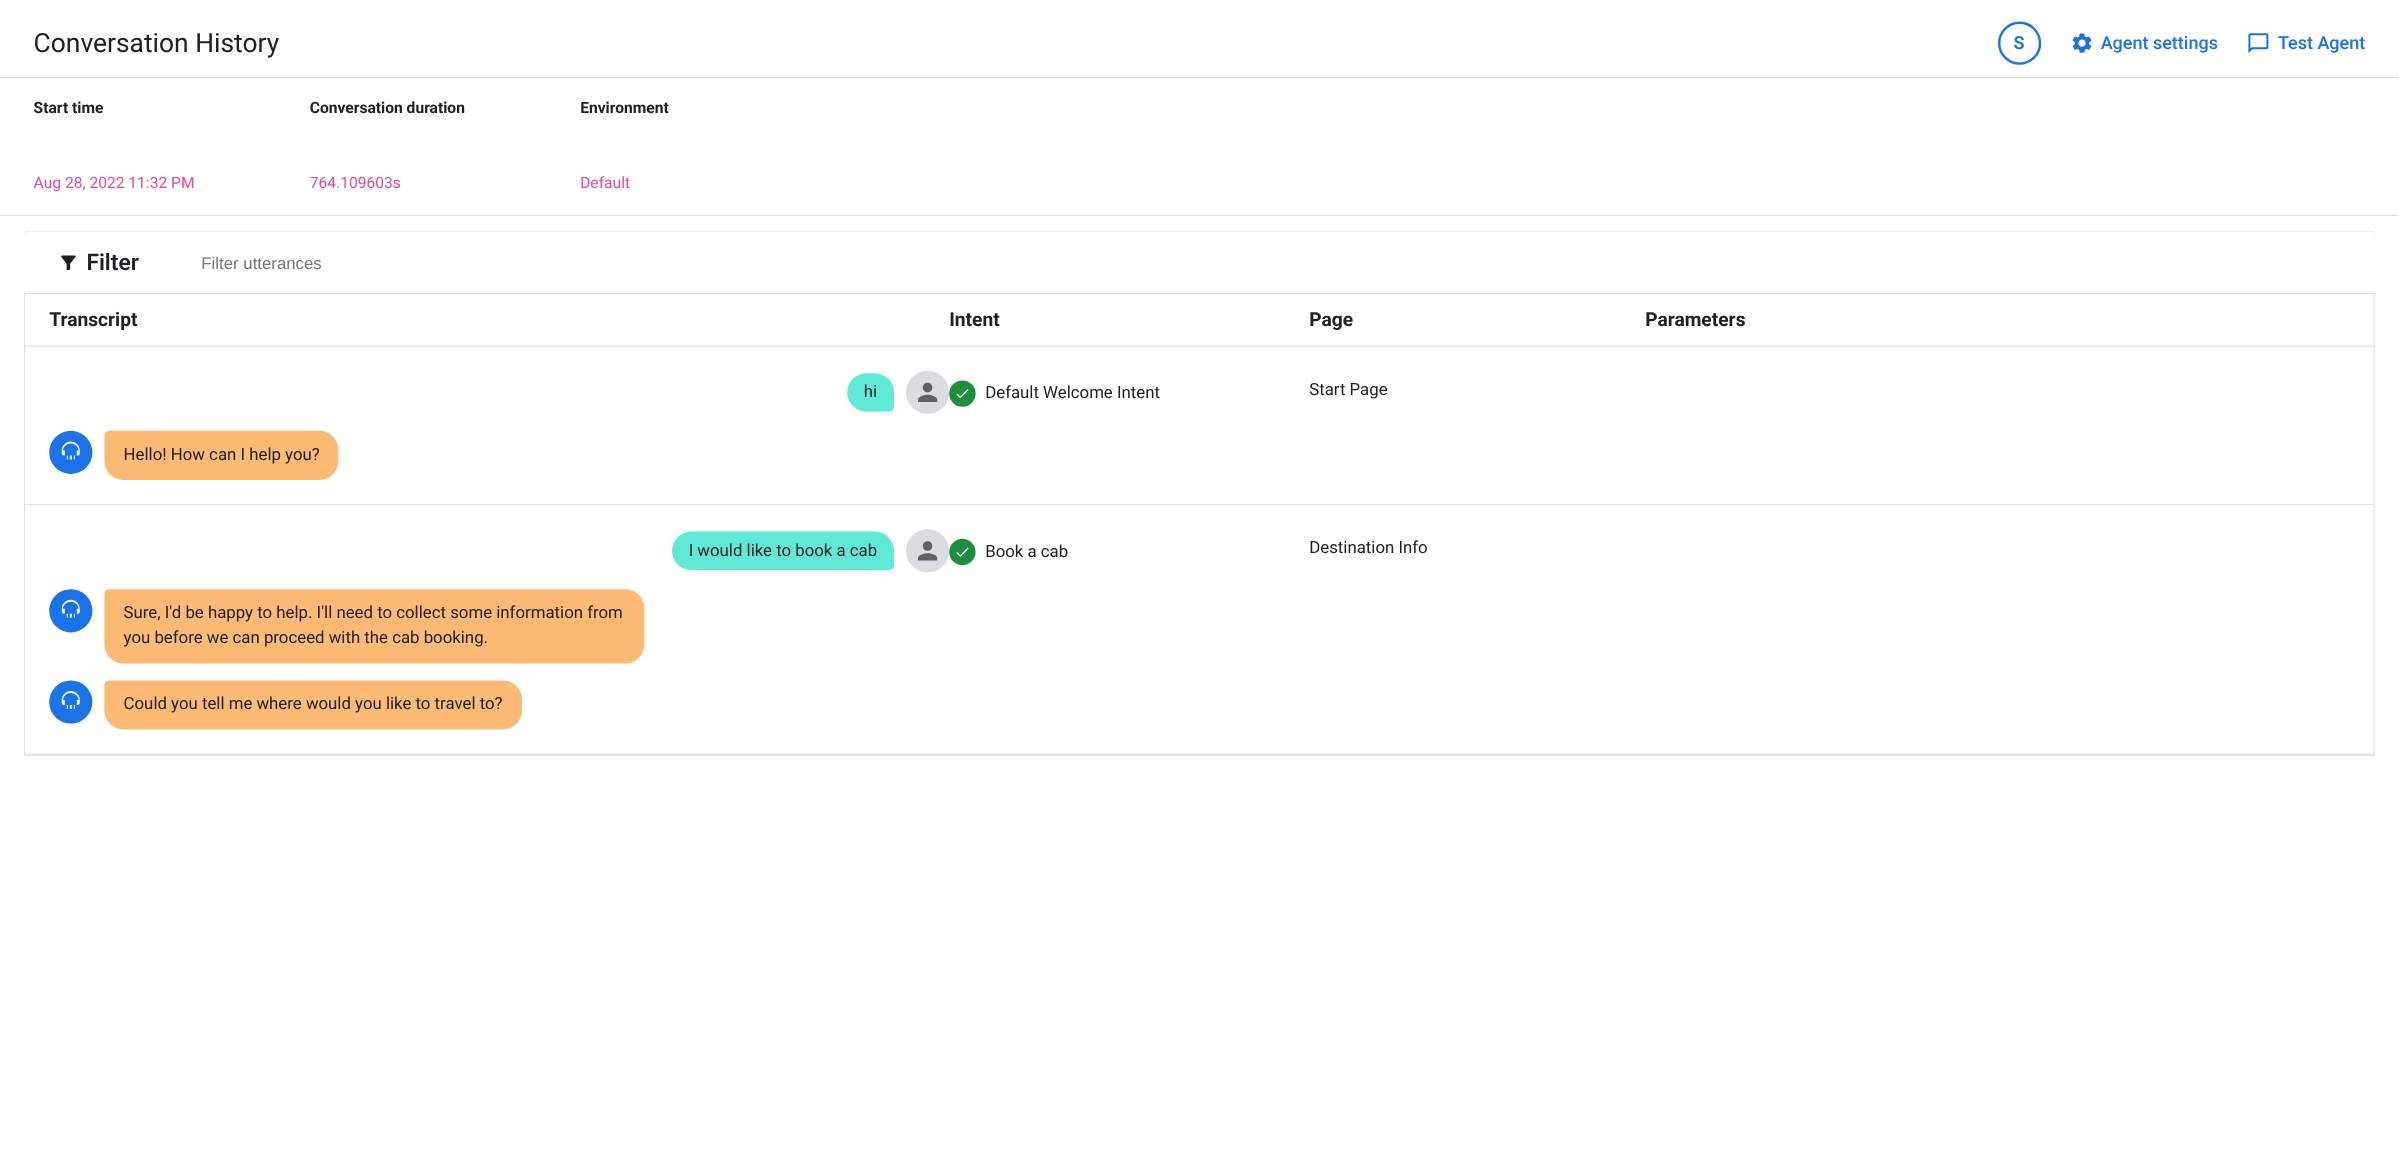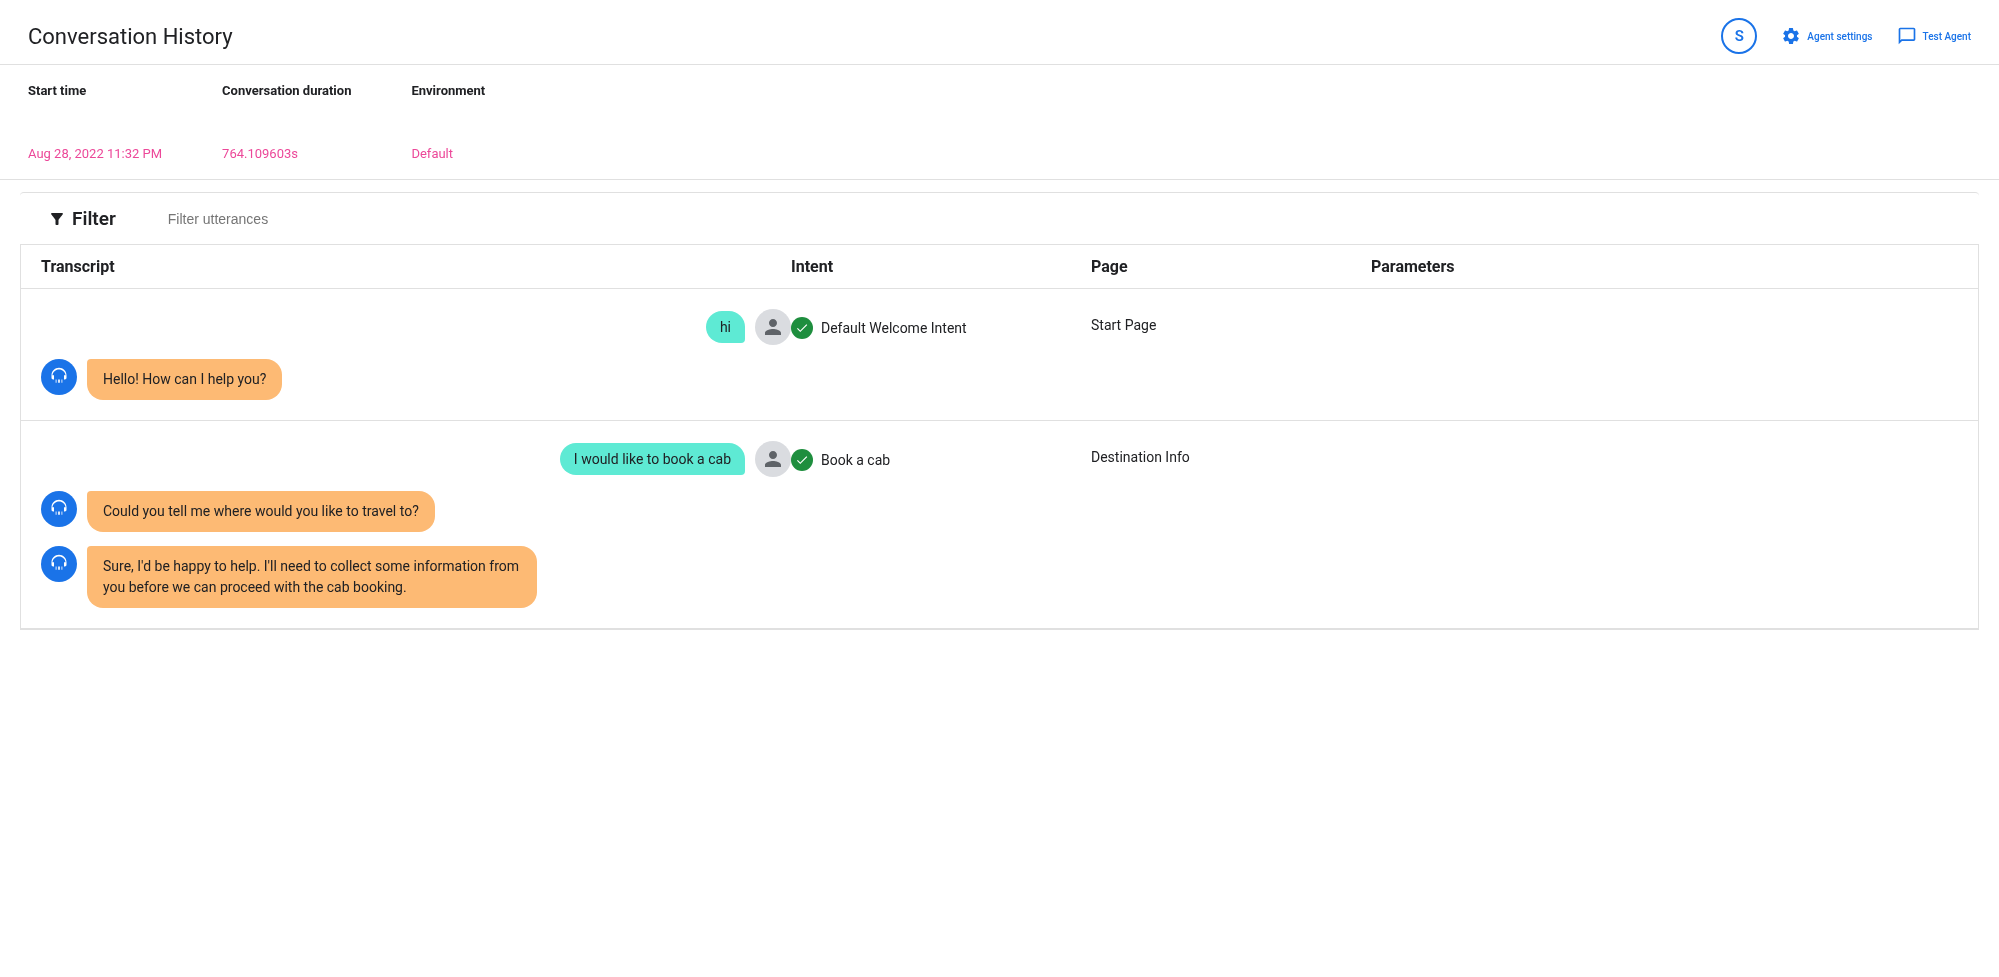--- a/index.html
+++ b/index.html
@@ -41,33 +41,33 @@
       justify-content: center;
       font-weight: 600;
       color: #1a73e8;
       font-size: 15px;
     }
     .header-action-btn {
       display: flex;
       align-items: center;
       gap: 6px;
       color: #1a73e8;
-      font-size: 10px;
+      font-size: 15px;
       font-weight: 500;
       cursor: pointer;
       text-decoration: none;
     }
     .header-action-btn svg {
       fill: #1a73e8;
     }
 
     
     .meta-bar {
       display: flex;
-      gap: 60px;
+      gap: 96px;
       padding: 18px 28px 18px 28px;
       border-bottom: 1px solid #e0e0e0;
     }
     .meta-item {}
     .meta-label {
       font-weight: 700;
       font-size: 13px;
       color: #202124;
       margin-bottom: 3px;
     }
@@ -326,31 +326,31 @@
           </svg>
         </div>
       </div>
       <div class="agent-message-row">
         <div class="agent-avatar">
           <svg xmlns="http://www.w3.org/2000/svg" width="20" height="20" viewBox="0 0 24 24" fill="#fff">
             <path d="M12 1C7.03 1 3 5.03 3 10v3c0 1.1.9 2 2 2h1v-5H4.1C4.56 6.16 7.92 3 12 3s7.44 3.16 7.9 7H18v5h1c1.1 0 2-.9 2-2v-3c0-4.97-4.03-9-9-9zm-1 14h2v4h-2zm-3 0h1v4H8zm7 0h1v4h-1z"></path>
           </svg>
         </div>
         <div class="agent-bubble">
-          <span>Could you tell me where would you like to travel to?</span>
+          <span>Sure, I'd be happy to help. I'll need to collect some information from you before we can proceed with the cab booking.</span>
         </div>
       </div>
       <div class="agent-message-row">
         <div class="agent-avatar">
           <svg xmlns="http://www.w3.org/2000/svg" width="20" height="20" viewBox="0 0 24 24" fill="#fff">
             <path d="M12 1C7.03 1 3 5.03 3 10v3c0 1.1.9 2 2 2h1v-5H4.1C4.56 6.16 7.92 3 12 3s7.44 3.16 7.9 7H18v5h1c1.1 0 2-.9 2-2v-3c0-4.97-4.03-9-9-9zm-1 14h2v4h-2zm-3 0h1v4H8zm7 0h1v4h-1z"></path>
           </svg>
         </div>
         <div class="agent-bubble">
-          <span>Sure, I'd be happy to help. I'll need to collect some information from you before we can proceed with the cab booking.</span>
+          <span>Could you tell me where would you like to travel to?</span>
         </div>
       </div>
     </div>
     <div class="intent-col">
       <div class="intent-badge">
         <div class="green-check">
           <svg xmlns="http://www.w3.org/2000/svg" width="14" height="14" viewBox="0 0 24 24" fill="#fff">
             <path d="M9 16.17L4.83 12l-1.42 1.41L9 19 21 7l-1.41-1.41z"></path>
           </svg>
         </div>

